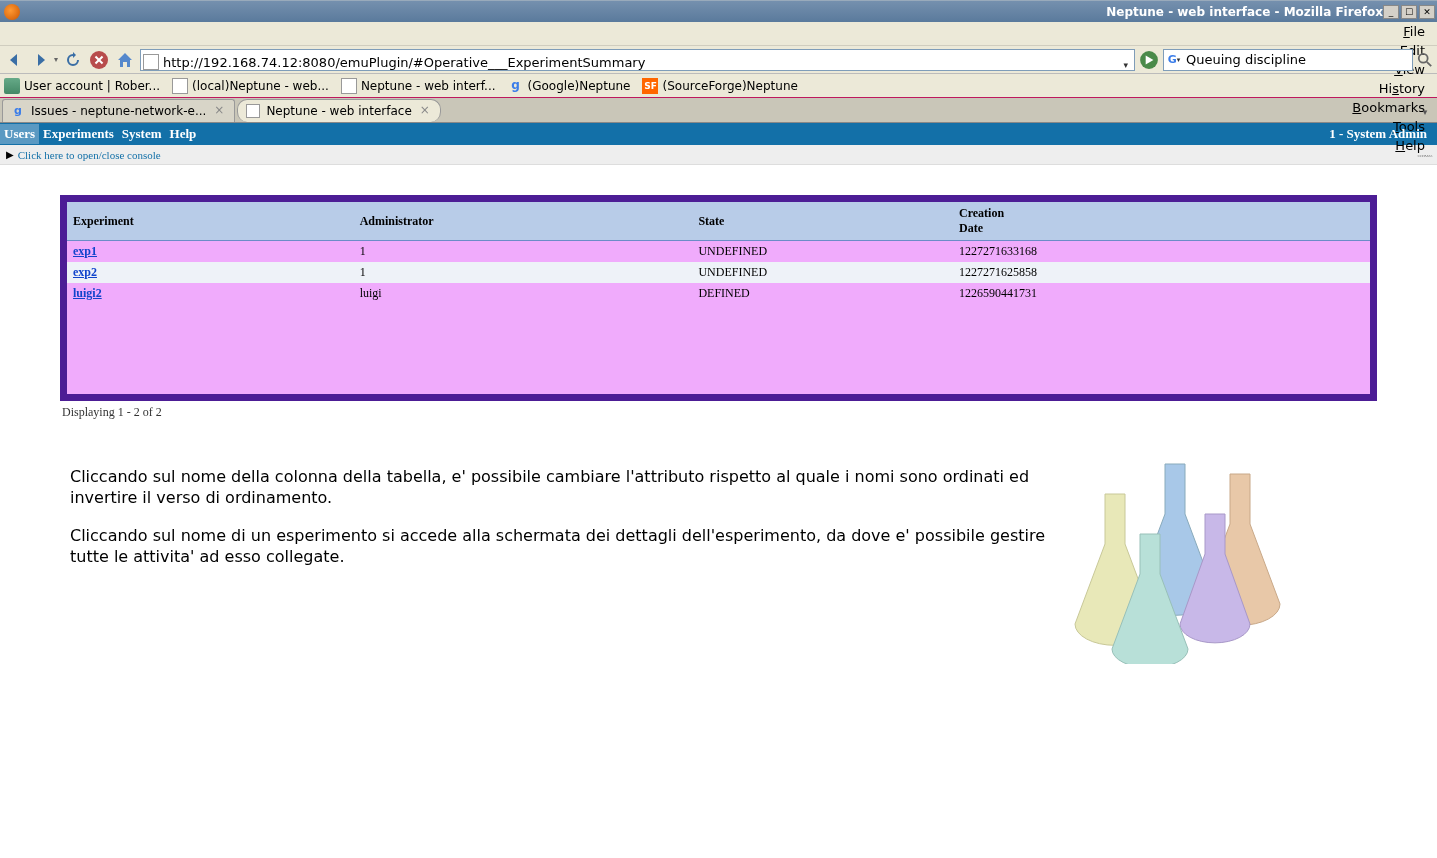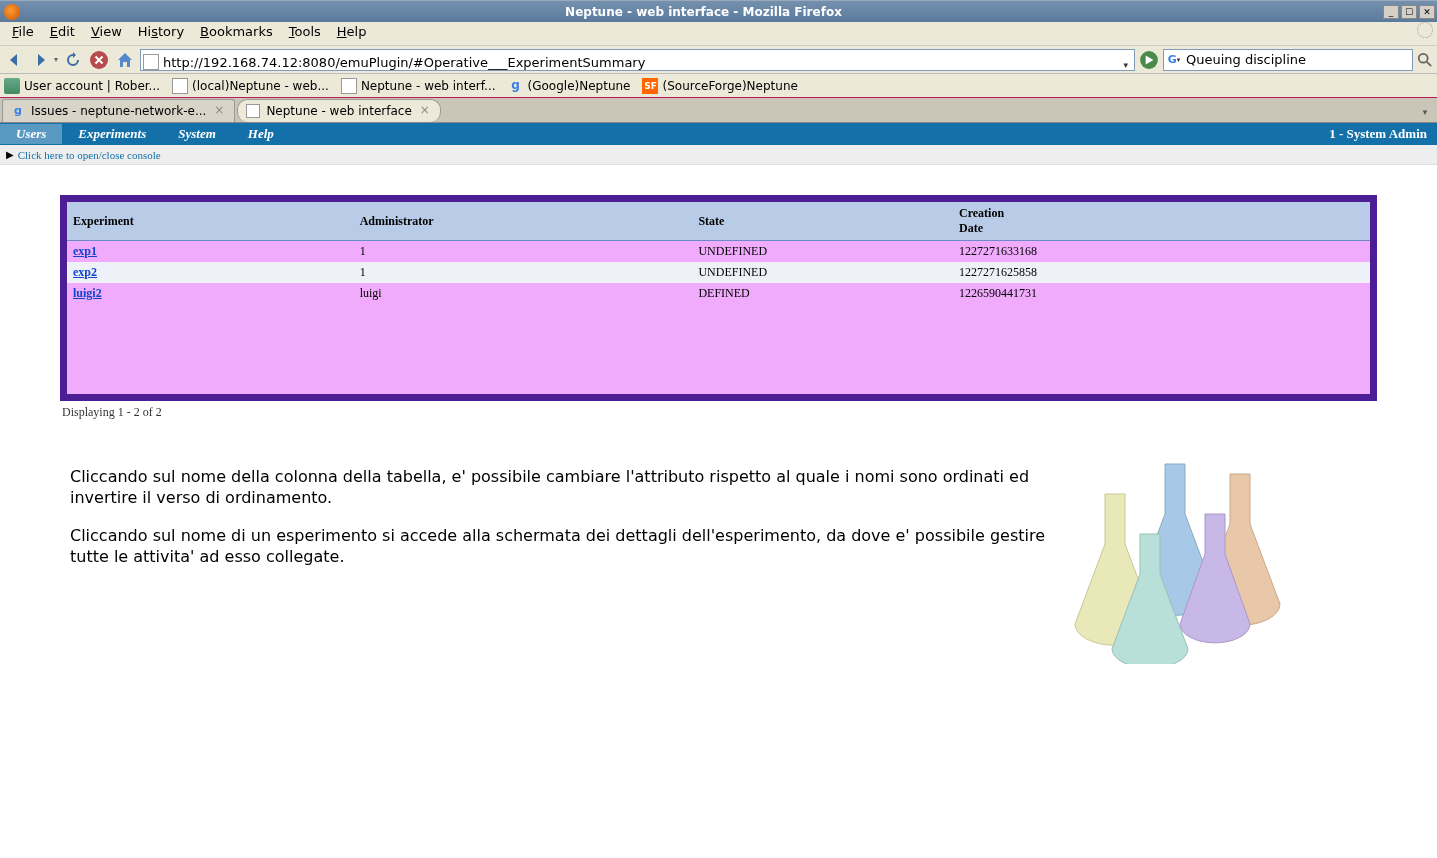--- a/index.html
+++ b/index.html
@@ -1,26 +1,26 @@
 <!DOCTYPE html>
 <html><head>
 <meta charset="utf-8">
 <style>
 * { box-sizing: border-box; margin: 0; padding: 0; }
 body { font-family: "DejaVu Sans", Arial, sans-serif; font-size: 12px; background: #ece9d8; width: 1437px; height: 858px; overflow: hidden; }
 
 
 .titlebar { height: 22px; background: linear-gradient(to bottom, #7590ae 0%, #5a7a9c 100%); display: flex; align-items: center; color: #fff; font-size: 12px; position: relative; border-top: 1px solid #9ab; }
 .titlebar .ff-icon { width: 16px; height: 16px; margin: 0 4px; background: radial-gradient(circle at 40% 40%, #ff9933, #cc5500); border-radius: 50%; }
-.titlebar .title-text { flex: 1; text-align: center; font-weight: bold; color: #fff; }
+.titlebar .title-text { flex: 1; text-align: right; font-weight: bold; color: #fff; }
 .titlebar .win-controls { display: flex; gap: 2px; padding-right: 2px; }
 .titlebar .win-btn { width: 16px; height: 14px; background: #d4d0c8; border: 1px solid #888; font-size: 9px; line-height: 12px; text-align: center; color: #000; }
 
 
-.menubar { height: 24px; background: #ece9d8; display: flex; align-items: flex-start; padding: 0 4px; font-size: 13px; color: #000; border-bottom: 1px solid #d0cdbf; }
+.menubar { height: 24px; background: #ece9d8; display: flex; align-items: flex-end; padding: 0 4px; font-size: 13px; color: #000; border-bottom: 1px solid #d0cdbf; flex-direction: column; }
 .menubar .menu-item { padding: 2px 8px; cursor: default; }
 .menubar .menu-item u { text-decoration: underline; }
 .menubar .activity-icon { margin-left: auto; width: 16px; height: 16px; border-radius: 50%; border: 1px dotted #999; }
 
 
 .toolbar { height: 28px; background: #ece9d8; display: flex; align-items: center; padding: 2px 4px; gap: 4px; border-bottom: 1px solid #bbb; }
 .tb-btn { width: 22px; height: 22px; display: inline-flex; align-items: center; justify-content: center; }
 .dd-arrow { font-size: 8px; color: #666; margin-left: -2px; }
 .nav-back svg, .nav-fwd svg { width: 18px; height: 18px; }
 .reload-icon svg { width: 18px; height: 18px; }
@@ -54,21 +54,21 @@
 .tab { height: 23px; padding: 0 8px; display: flex; align-items: center; gap: 6px; font-size: 12px; border: 1px solid #999; border-bottom: none; background: #d8d5c8; border-radius: 3px 3px 0 0; margin-right: 2px; }
 .tab.active { background: #ece9d8; border-radius: 10px; }
 .tab .tab-close { width: 14px; height: 14px; font-size: 12px; color: #888; text-align: center; line-height: 12px; }
 .newtab { width: 20px; height: 20px; margin-left: auto; font-size: 9px; color: #555; text-align: center; line-height: 20px; }
 
 
 .content { background: #fff; height: 735px; overflow: hidden; }
 
 
 .app-menubar { height: 22px; background: #1370a8; color: #fff; display: flex; align-items: center; font-size: 13px; font-weight: bold; font-family: Georgia, serif; }
-.app-menubar .am-item { padding: 2px 16px; font-style: italic; }
+.app-menubar .am-item { padding: 2px 4px; }
 .app-menubar .am-item.active { background: #5a99c2; }
 .app-menubar .am-right { margin-left: auto; padding-right: 10px; }
 
 
 .console-line { height: 20px; background: #eee; display: flex; align-items: center; padding: 0 6px; font-size: 11px; color: #1370a8; border-bottom: 1px solid #ddd; font-family: Georgia, serif; }
 .console-line .tri { color: #000; margin-right: 4px; font-size: 10px; }
 
 
 .main-panel { padding: 30px 60px 10px 60px; }
 .data-table-wrap { border: 7px solid #4c1d95; height: 206px; background: #f0abfc; overflow: hidden; }

